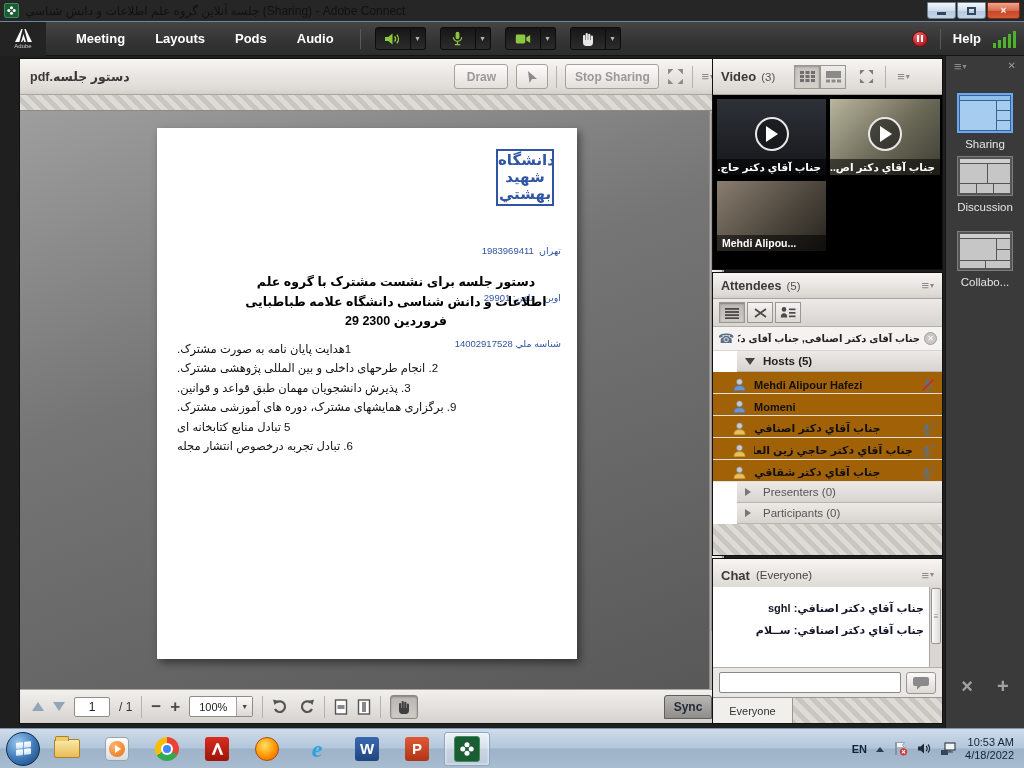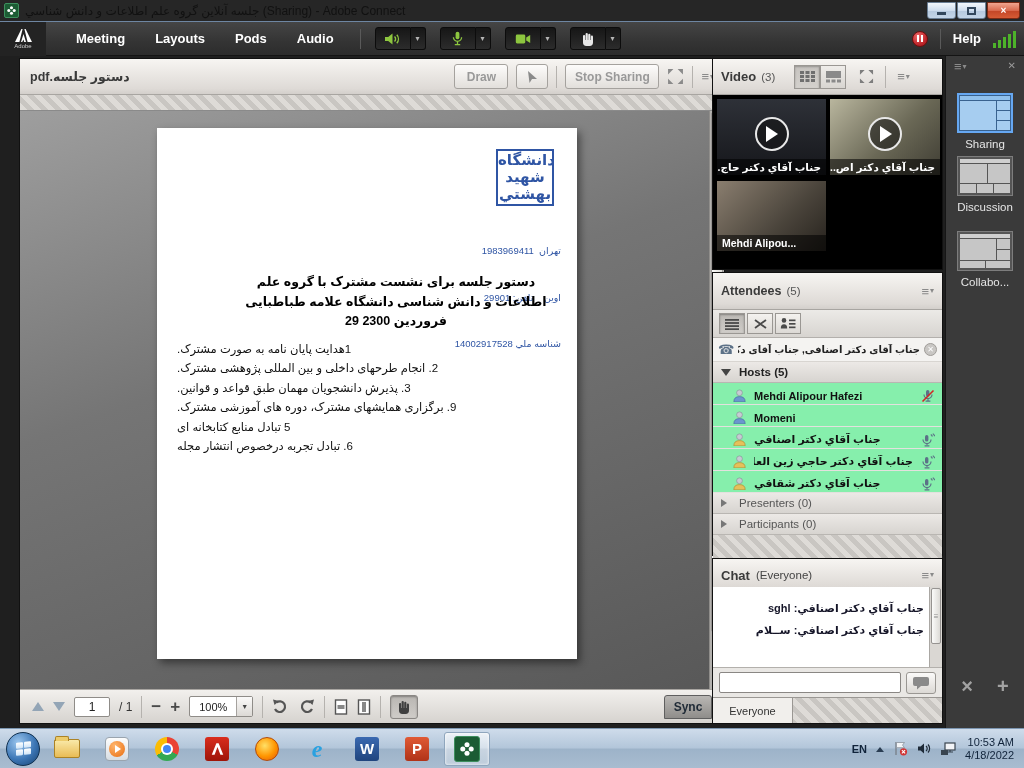--- a/index.html
+++ b/index.html
@@ -99,35 +99,35 @@
   .tgl.on { background:linear-gradient(#c6c3bf,#d4d1cd); box-shadow:inset 0 1px 2px rgba(0,0,0,.25); }
   .vthumb-box { position:absolute; overflow:hidden; background:#111; border:1px solid #000; }
   .vlabel { position:absolute; left:0; right:0; bottom:0; background:rgba(0,0,0,.55); color:#fff;
     font-size:10.5px; font-weight:bold; padding:2px 5px; white-space:nowrap; overflow:hidden; }
   .playbtn { position:absolute; left:50%; top:46%; width:34px; height:34px; margin:-17px 0 0 -17px; border-radius:50%;
     background:rgba(20,20,20,.55); border:2px solid #e8e8e8; display:flex; align-items:center; justify-content:center; }
   .playbtn i { width:0; height:0; border:8px solid transparent; border-left:12px solid #fff; margin-left:9px; }
 
   
   .att-pod { left:712px; top:216px; width:231px; height:284px; }
-  .ap-header { height:26px; padding:18px 8px; font-size:12.5px; gap:5px; }
+  .ap-header { height:26px; padding:12px 8px; font-size:12.5px; gap:5px; }
   .ap-toolbar { height:28px; background:linear-gradient(#eceae7,#d7d4d0); border-bottom:1px solid #b3b0ac; display:flex; align-items:center; gap:2px; padding:0 6px; }
   .apbtn { width:26px; height:21px; border:1px solid #9a9793; background:linear-gradient(#f4f2ef,#dcd9d5); display:flex; align-items:center; justify-content:center; }
   .apbtn.on { background:linear-gradient(#bcb9b5,#cfccc8); box-shadow:inset 0 1px 2px rgba(0,0,0,.3); }
   .phone-row { height:24px; background:#f4f3f1; border-bottom:1px solid #d8d5d1; display:flex; align-items:center; padding:0 5px; gap:4px; }
   .phone-row .pname { flex:1; text-align:right; font-size:10px; font-weight:bold; color:#222; white-space:nowrap; overflow:hidden; }
   .xcircle { width:13px; height:13px; border-radius:50%; background:#c9c7c4; border:1px solid #a09d99; color:#fff; font-size:8px;
     line-height:11px; text-align:center; font-weight:bold; flex:0 0 13px; }
   .grp-row { height:21px; background:linear-gradient(#ece9e6,#d7d4d0); border-bottom:1px solid #b9b6b2;
-    display:flex; align-items:center; padding:0 8px; gap:8px; font-size:11.5px; }
+    display:flex; align-items:center; padding:0 8px; gap:8px; font-size:11.5px;margin-left:24px; }
   .grp-row.hosts { font-weight:bold; color:#222; }
   .grp-row.sub { color:#555; }
   .tri-r { width:0; height:0; border:4px solid transparent; border-left:6px solid #777; }
   .tri-d { width:0; height:0; border:5px solid transparent; border-top:7px solid #444; margin-top:5px; }
-  .att-row { height:22px; background:#86efac; border-bottom:1px solid #e3e1de; display:flex; align-items:center; padding:4px 7px 0 20px; gap:8px; }
+  .att-row { height:22px; background:#a16207; border-bottom:1px solid #e3e1de; display:flex; align-items:center; padding:4px 7px 0 20px; gap:8px; }
   .att-row .nm { flex:1; font-size:11px; font-weight:bold; color:#111; white-space:nowrap; overflow:hidden; }
   .att-hatch { height:31px; }
 
   
   .chat-pod { left:712px; top:502px; width:231px; height:166px; }
   .cp-header { height:28px; padding:16px 8px; font-size:13px; gap:6px; }
   .cp-scope { font-weight:normal; color:#444; font-size:11.5px; }
   .chat-msgs { position:absolute; left:0; top:28px; right:0; bottom:56px; background:#fff; overflow:hidden; }
   .chat-lines { position:absolute; left:6px; right:18px; top:10px; text-align:right; font-size:11px; font-weight:bold; color:#151528; line-height:22px; }
   .chat-scroll { position:absolute; right:0; top:0; bottom:0; width:13px; background:#dad7d3; border-left:1px solid #aaa7a3; }

